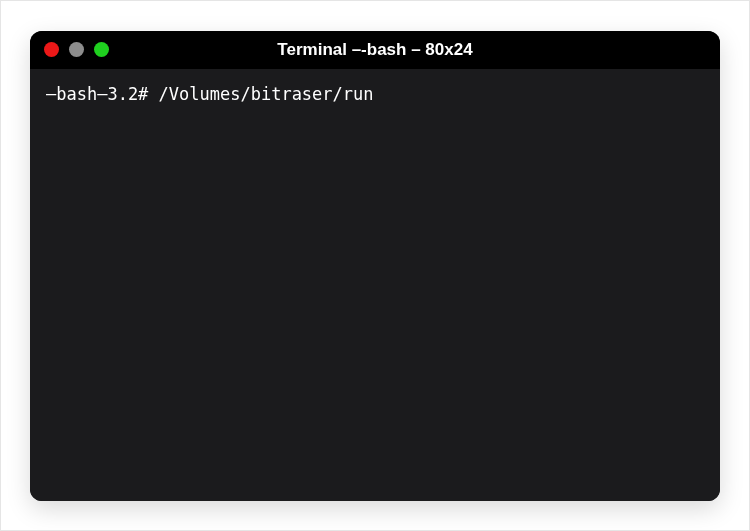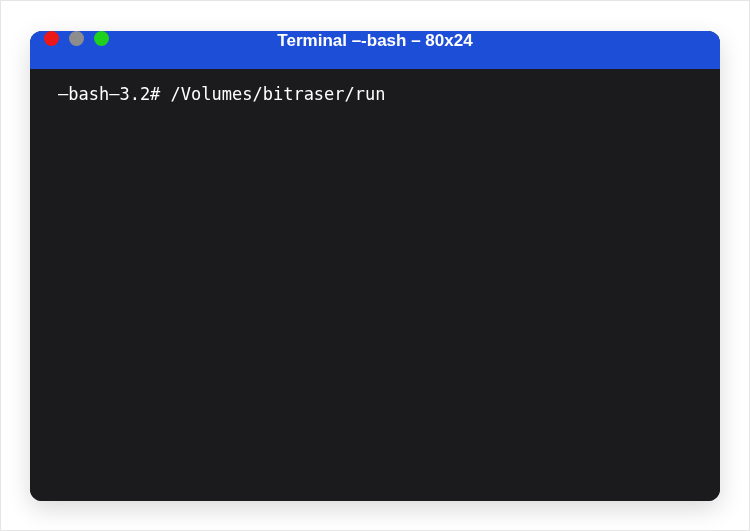--- a/index.html
+++ b/index.html
@@ -18,23 +18,23 @@
       height: 470px;
       border-radius: 12px;
       overflow: hidden;
       box-shadow: 0 8px 24px rgba(0,0,0,0.15);
       background: #1b1b1d;
       display: flex;
       flex-direction: column;
     }
     .title-bar {
       height: 38px;
-      background: #1d4ed8;
+      background: #000000;
       display: flex;
-      align-items: flex-start;
+      align-items: center;
       position: relative;
       padding: 0 14px;
     }
     .traffic-lights {
       display: flex;
       gap: 10px;
       align-items: center;
     }
     .traffic-light {
       width: 15px;
@@ -50,21 +50,21 @@
       right: 0;
       text-align: center;
       color: #ffffff;
       font-weight: 600;
       font-size: 17px;
       pointer-events: none;
     }
     .terminal-body {
       flex: 1;
       background: #1b1b1d;
-      padding: 14px 28px;
+      padding: 14px 16px;
       color: #ffffff;
       font-family: -apple-system, Menlo, Consolas, "Segoe UI", monospace;
       font-size: 17px;
       line-height: 1.4;
       overflow: hidden;
     }
     .prompt-line { white-space: pre; }
   </style>
 </head>
 <body>

